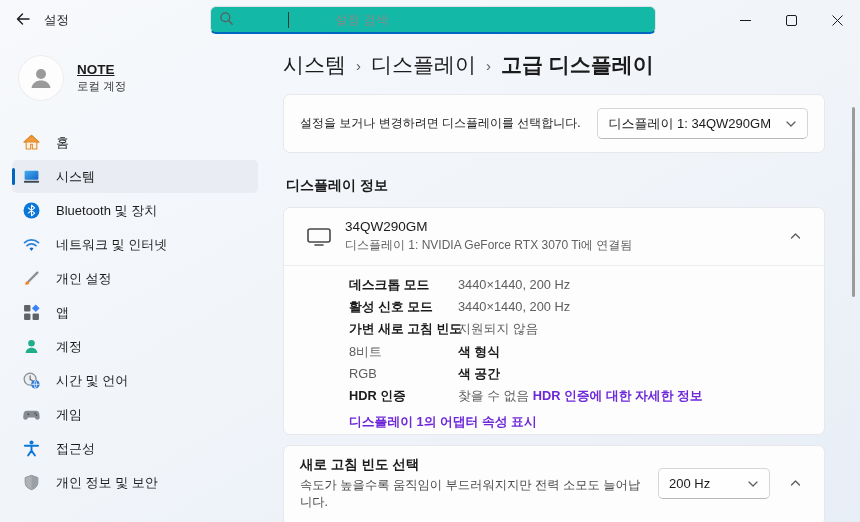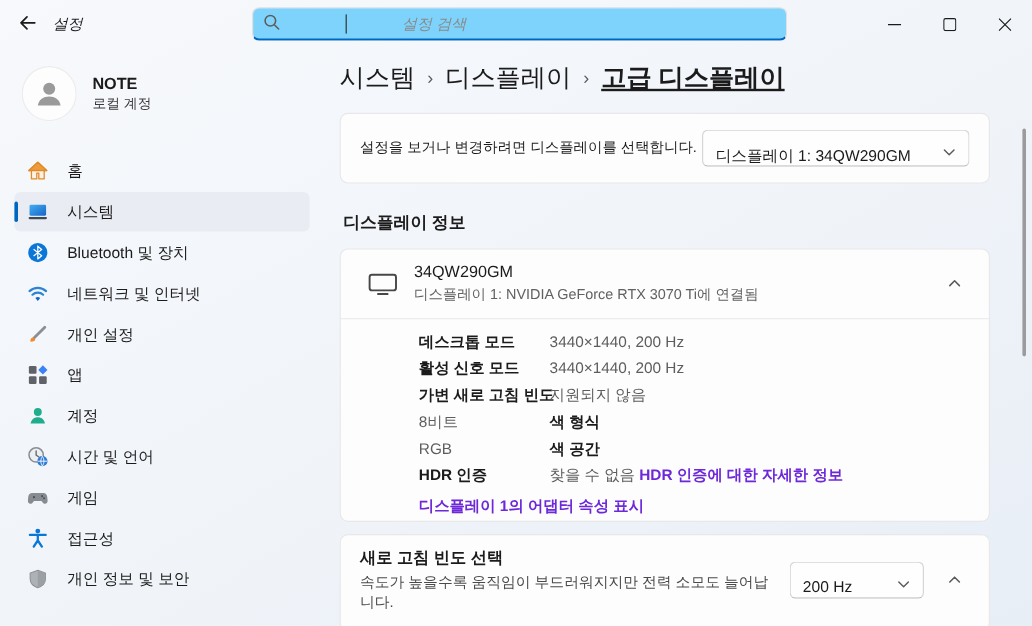--- a/index.html
+++ b/index.html
@@ -4,72 +4,72 @@
 <style>
   * { margin:0; padding:0; box-sizing:border-box; }
   html,body { width:860px; height:522px; overflow:hidden; }
   body {
     font-family:"Liberation Sans","DejaVu Sans",sans-serif;
     font-size:13px; color:#1b1b1b;
     background:linear-gradient(150deg,#f7f9fc 0%,#f0f4f9 55%,#e8eef6 100%);
     position:relative;
   }
   
-  .titlebar { height:40px; display:flex; align-items:center; position:relative;font-style:italic; }
+  .titlebar { height:40px; display:flex; align-items:center; position:relative; }
   .back-btn { width:30px; height:30px; margin-left:8px; display:flex; align-items:center; justify-content:center; border-radius:4px; cursor:pointer; }
   .app-title { margin-left:6px; font-size:12.5px; }
   .searchbox {
     position:absolute; left:210px; top:6px; width:446px; height:28px;
-    background:#7dd3fc; border:1px solid #e1e1e3; border-radius:6px;
+    background:#14b8a6; border:1px solid #e1e1e3; border-radius:6px;
     border-bottom:2px solid #0067c0;
     display:flex; align-items:center; padding:0 8px;gap:44px;
   }
   .searchbox svg { flex:0 0 auto; }
   .caret { width:1px; height:16px; background:#333; margin:0 2px 0 10px; }
   .searchbox input {
     border:none; outline:none; flex:1; font:inherit; font-size:12.5px;
     color:#333; background:transparent;
   }
   .searchbox input::placeholder { color:#8a8a8a; }
   .win-controls { position:absolute; right:0; top:0; height:40px; display:flex; }
   .win-btn { width:46px; height:40px; display:flex; align-items:center; justify-content:center; cursor:pointer; }
   
   .sidebar { position:absolute; left:0; top:40px; bottom:0; width:270px; padding-top:10px; }
   .user-row { display:flex; align-items:center; margin:0 0 0 18px; height:56px; cursor:pointer; }
   .avatar { width:46px; height:46px; border-radius:50%; background:#fdfdfd; box-shadow:0 0 0 1px #ececec inset; display:flex; align-items:center; justify-content:center; }
   .user-meta { margin-left:13px; }
-  .user-name { font-weight:bold; font-size:13.5px; }
+  .user-name { font-weight:bold; font-size:13.5px;text-decoration:underline; }
   .user-type { font-size:11.5px; color:#3a3a3a; margin-top:2px; }
   .nav { margin-top:20px; }
   .nav-item {
     height:33px; margin:1px 12px; padding-left:11px; border-radius:5px;
     display:flex; align-items:center; position:relative; cursor:pointer;
   }
   .nav-item.selected { background:#e9edf3; }
   .nav-item.selected::before {
     content:""; position:absolute; left:0; top:8px; width:3px; height:17px;
     border-radius:2px; background:#0067c0;
   }
   .nav-icon { width:17px; height:17px; display:flex; align-items:center; justify-content:center; }
   .nav-label { margin-left:16px; font-size:13px; color:#1b1b1b; white-space:nowrap; }
   
   .main { position:absolute; left:270px; top:40px; right:0; bottom:0; padding:8px 35px 0 13px; }
   .breadcrumb { font-size:21px; display:flex; align-items:center; height:34px; color:#1b1b1b; }
   .crumb { cursor:pointer; }
   .crumb-sep { margin:0 10px; font-size:15px; color:#5a5a5a; }
-  .crumb-current { font-weight:600;text-decoration:underline; }
+  .crumb-current { font-weight:600; }
   .card {
     background:#fdfdfd; border:1px solid #e8e8ea; border-radius:7px;
   }
   .select-card { margin-top:12px; height:59px; display:flex; align-items:center; padding:0 16px; }
   .select-card-text { flex:1; font-size:12px; }
   .dropdown {
     background:#fefefe; border:1px solid #d6d6d6; border-bottom-color:#b8b8b8;
-    border-radius:5px; height:31px; padding:12px 10px; display:flex; align-items:flex-start;
-    gap:26px; cursor:pointer; font-size:13px; white-space:nowrap;
+    border-radius:5px; height:31px; padding:0 10px; display:flex; align-items:center;
+    gap:14px; cursor:pointer; font-size:13px; white-space:nowrap;
   }
   .section-title { margin:24px 0 12px 3px; font-weight:bold; font-size:14px; }
   
   .exp-header { display:flex; align-items:center; padding:11px 16px; cursor:pointer; }
   .exp-icon { width:26px; margin:0 13px 0 6px; display:flex; justify-content:center; }
   .exp-titles { flex:1; }
   .exp-title { font-size:13.5px; }
   .exp-sub { font-size:12px; color:#616161; margin-top:3px; }
   .chev-btn { width:26px; height:26px; display:flex; align-items:center; justify-content:center; cursor:pointer; }
   .exp-divider { height:1px; background:#ececee; }

